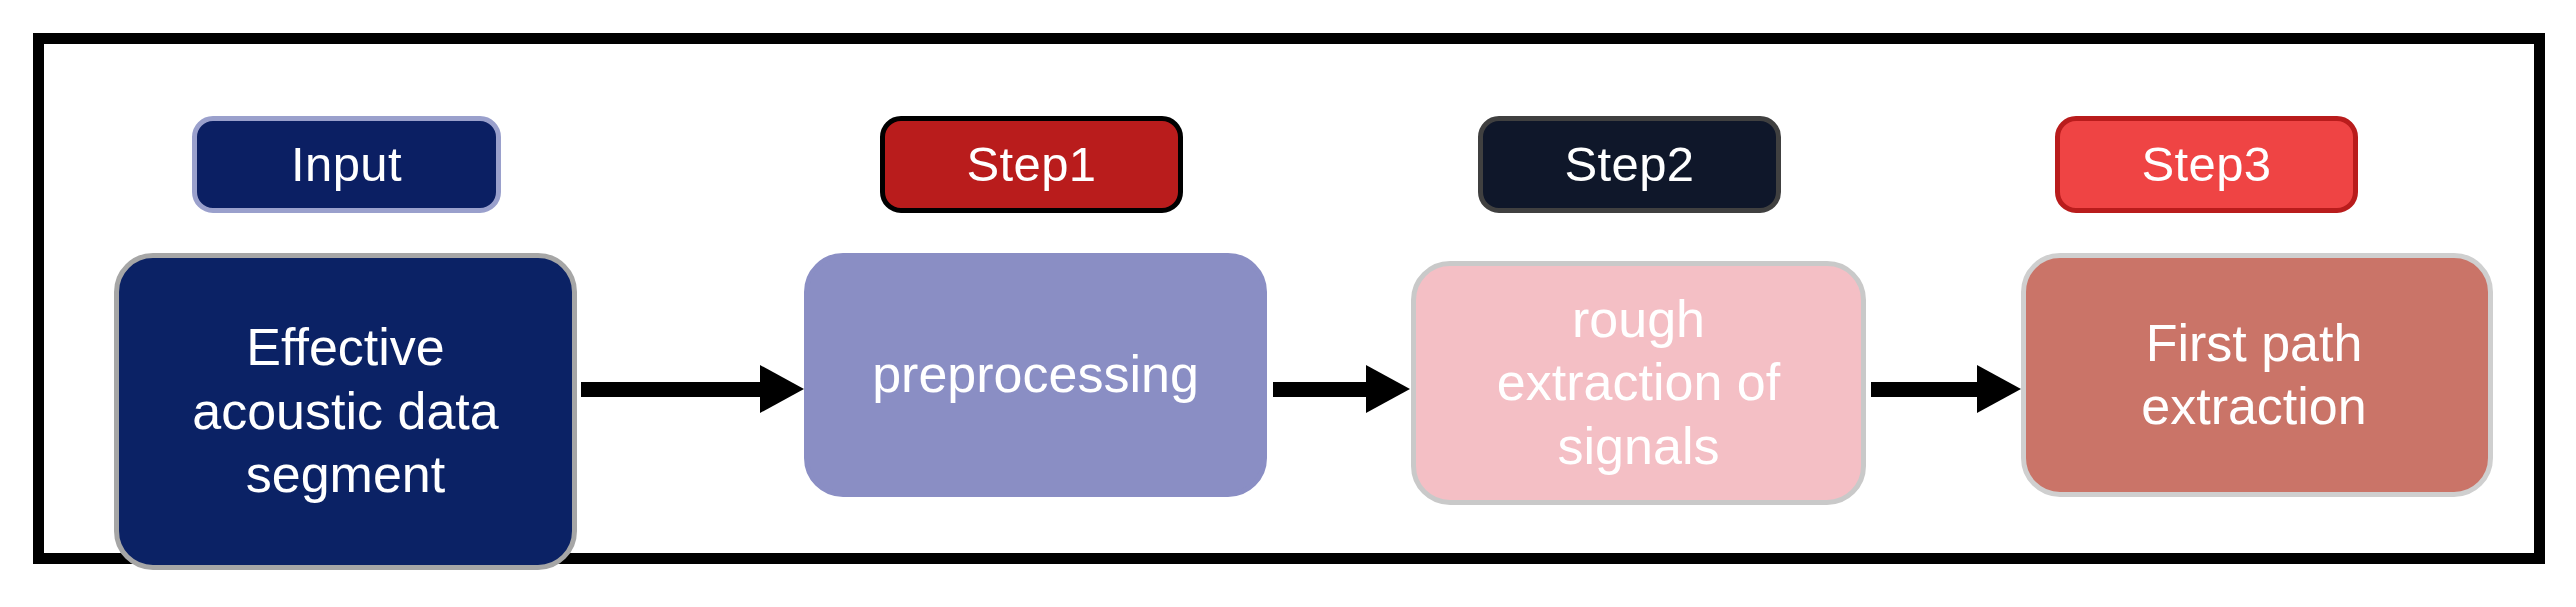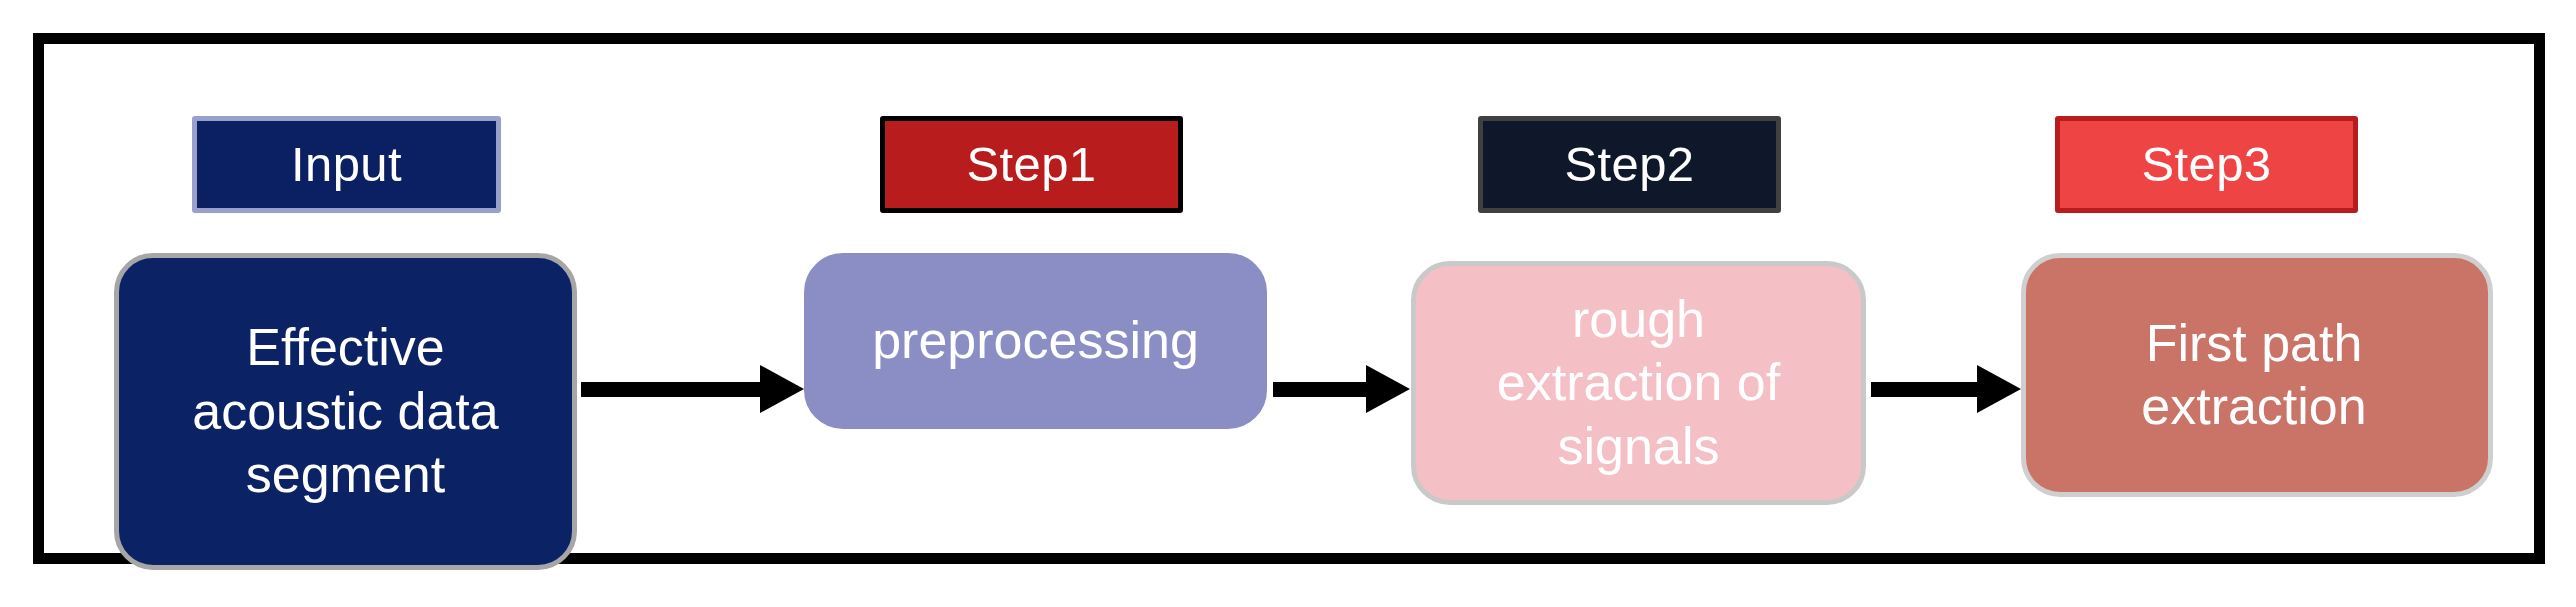--- a/index.html
+++ b/index.html
@@ -27,21 +27,21 @@
     width: 2512px;
     height: 531px;
     border: 11px solid #000000;
     box-sizing: border-box;
     background: #ffffff;
   }
 
   
   .badge {
     position: absolute;
-    border-radius: 3px;
+    border-radius: 21px;
     box-sizing: border-box;
     display: flex;
     align-items: center;
     justify-content: center;
     color: #ffffff;
     font-size: 49px;
     line-height: 1.05;
     letter-spacing: 0.4px;
     white-space: nowrap;
   }
@@ -148,21 +148,21 @@
   <div class="badge badge-step3" style="left:2055px; top:116px; width:303px; height:97px;">
     <span>Step3</span>
   </div>
 
   <div class="node node-input" style="left:114px; top:253px; width:463px; height:317px;">
     <span class="node-text">Effective
 acoustic data
 segment</span>
   </div>
 
-  <div class="node node-step1" style="left:804px; top:253px; width:463px; height:176px;">
+  <div class="node node-step1" style="left:804px; top:253px; width:463px; height:244px;">
     <span class="node-text">preprocessing</span>
   </div>
 
   <div class="node node-step2" style="left:1411px; top:261px; width:455px; height:244px;">
     <span class="node-text">rough
 extraction of
 signals</span>
   </div>
 
   <div class="node node-step3" style="left:2021px; top:253px; width:472px; height:244px;">

